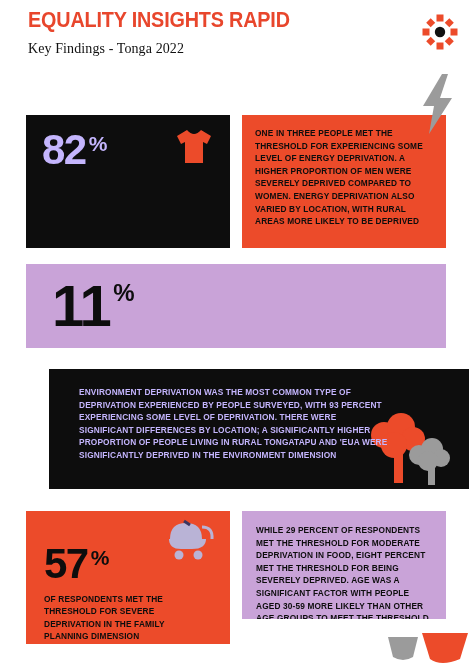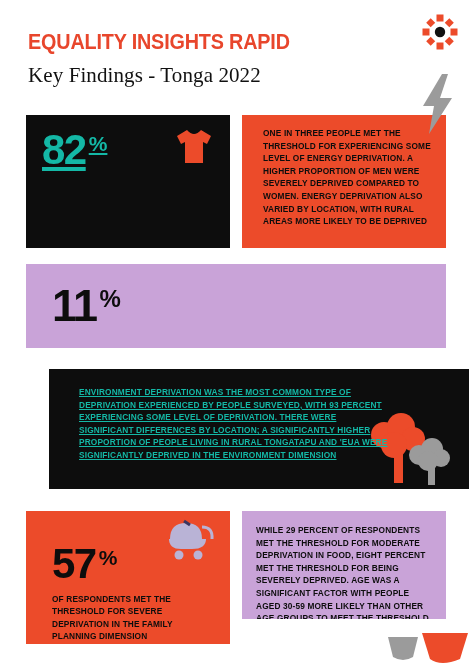--- a/index.html
+++ b/index.html
@@ -11,39 +11,39 @@
   body {
     background:#ffffff;
     font-family:"Liberation Sans", sans-serif;
     position:relative;
     overflow:hidden;
   }
 
   
   #header {
     position:absolute;
-    left:28px; top:30px;
+    left:28px; top:8px;
     width:420px;
   }
   #brand-title {
     color:#e8462c;
     font-family:"Liberation Sans", sans-serif;
     font-size:22.5px;
     font-weight:bold;
     letter-spacing:-0.2px;
     line-height:1.05;
     transform:scaleX(0.88);
     transform-origin:left center;
     white-space:nowrap;
   }
   #page-subtitle {
     margin-top:9px;
     color:#111111;
     font-family:"Liberation Serif", serif;
-    font-size:21px;
+    font-size:14px;
     font-weight:normal;
     letter-spacing:0.1px;
     white-space:nowrap;
   }
 
   
   #logo-mark {
     position:absolute;
     right:14px; top:12px;
     width:40px; height:40px;
@@ -60,21 +60,21 @@
     width:82px; height:42px;
     z-index:5;
   }
 
   
   .card {
     position:absolute;
     overflow:hidden;
   }
   .card.dark   { background:#0d0d0d; }
-  .card.orange { background:#ec4b2a;padding-left:8px; }
+  .card.orange { background:#ec4b2a; }
   .card.purple { background:#c9a3d8; }
 
   .pct-line {
     display:flex;
     align-items:flex-start;
     line-height:1;
   }
   .pct-num {
     font-size:42px;
     font-weight:bold;
@@ -88,40 +88,40 @@
     margin-top:2px;
   }
 
   .body-text {
     font-size:8.3px;
     font-weight:bold;
     line-height:1.52;
     letter-spacing:0.15px;
     text-transform:uppercase;
   }
-  .t-white { color:#14b8a6;text-decoration:underline; }
+  .t-white { color:#c4b5fd; }
   .t-black { color:#0d0d0d; }
 
   
   #card-clothing { left:26px;  top:115px; width:204px; height:133px; }
   #card-clothing .inner { padding:16px 14px 0 16px; position:relative; z-index:2; }
   #card-clothing .pct-line { margin-bottom:8px; }
   #card-clothing .body-text { width:172px; }
   #tshirt-icon { position:absolute; right:16px; top:14px; width:40px; height:35px; z-index:1; }
 
   
   #card-energy { left:242px; top:115px; width:204px; height:133px; }
   #card-energy .inner { padding:12px 12px 0 13px; }
   #card-energy .body-text { width:180px; }
 
   
   #card-education { left:26px; top:264px; width:420px; height:84px; }
   #card-education .inner { display:flex; align-items:center; height:100%; padding:0 14px 0 26px; }
   #card-education .pct-line { margin-right:20px; }
-  #card-education .pct-num { font-size:45px; }
+  #card-education .pct-num { font-size:58px; }
   #card-education .pct-sym { font-size:24px; }
   #card-education .body-text { width:300px; }
 
   
   #card-environment { left:26px; top:369px; width:420px; height:120px;margin-left:23px; }
   #card-environment .inner { padding:17px 0 0 30px; position:relative; z-index:2; }
   #card-environment .body-text { width:310px; }
   #trees-icon { position:absolute; right:18px; bottom:4px; width:84px; height:72px; z-index:1; }
 
   

